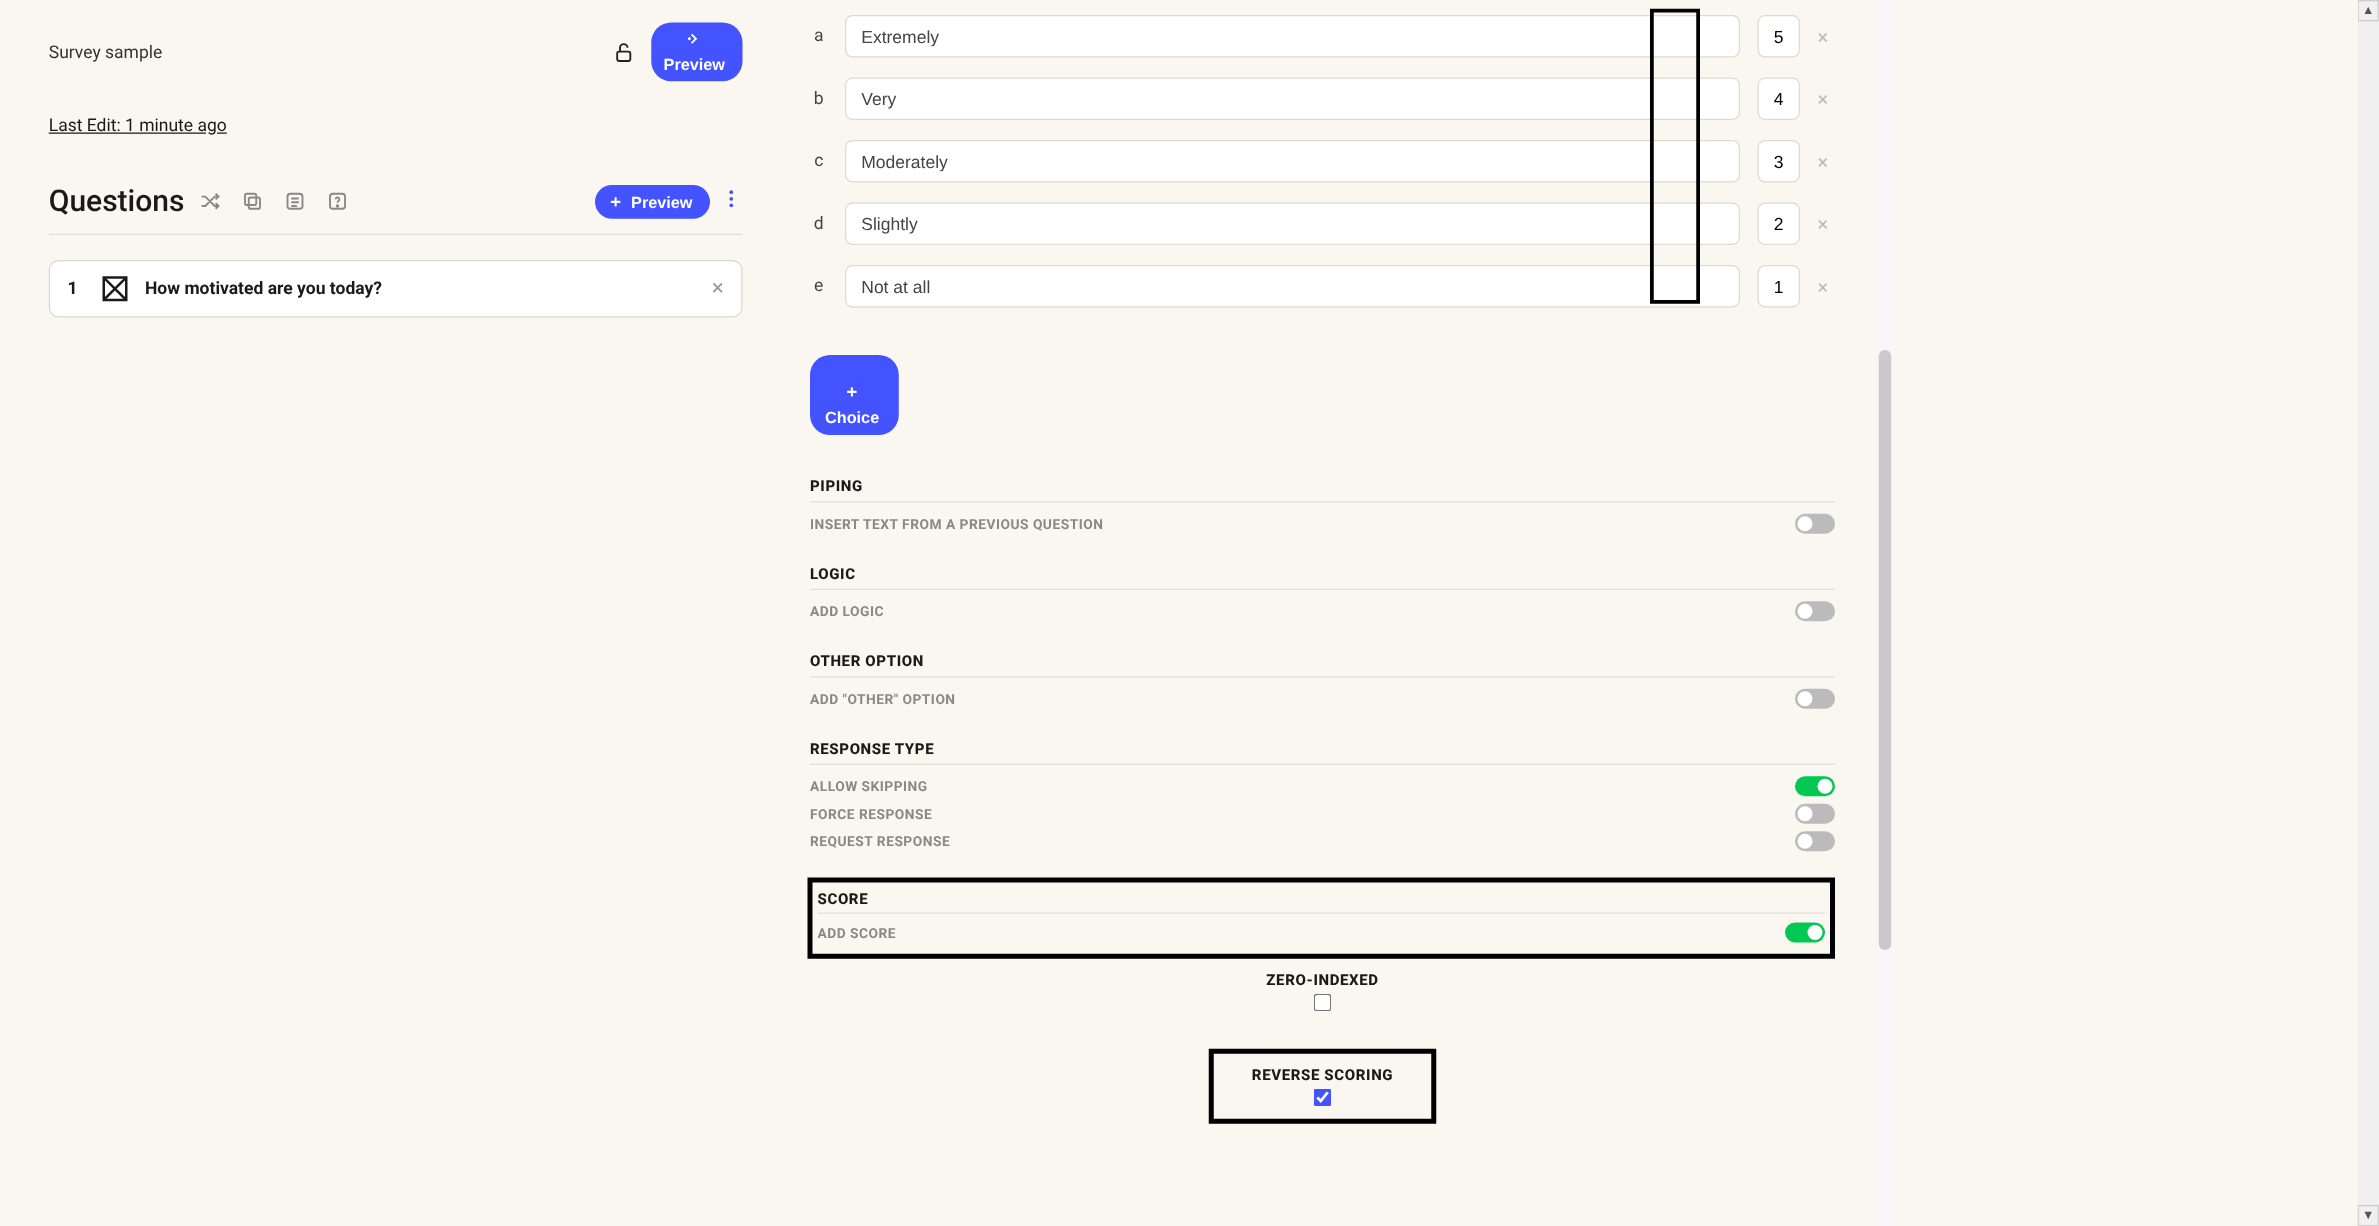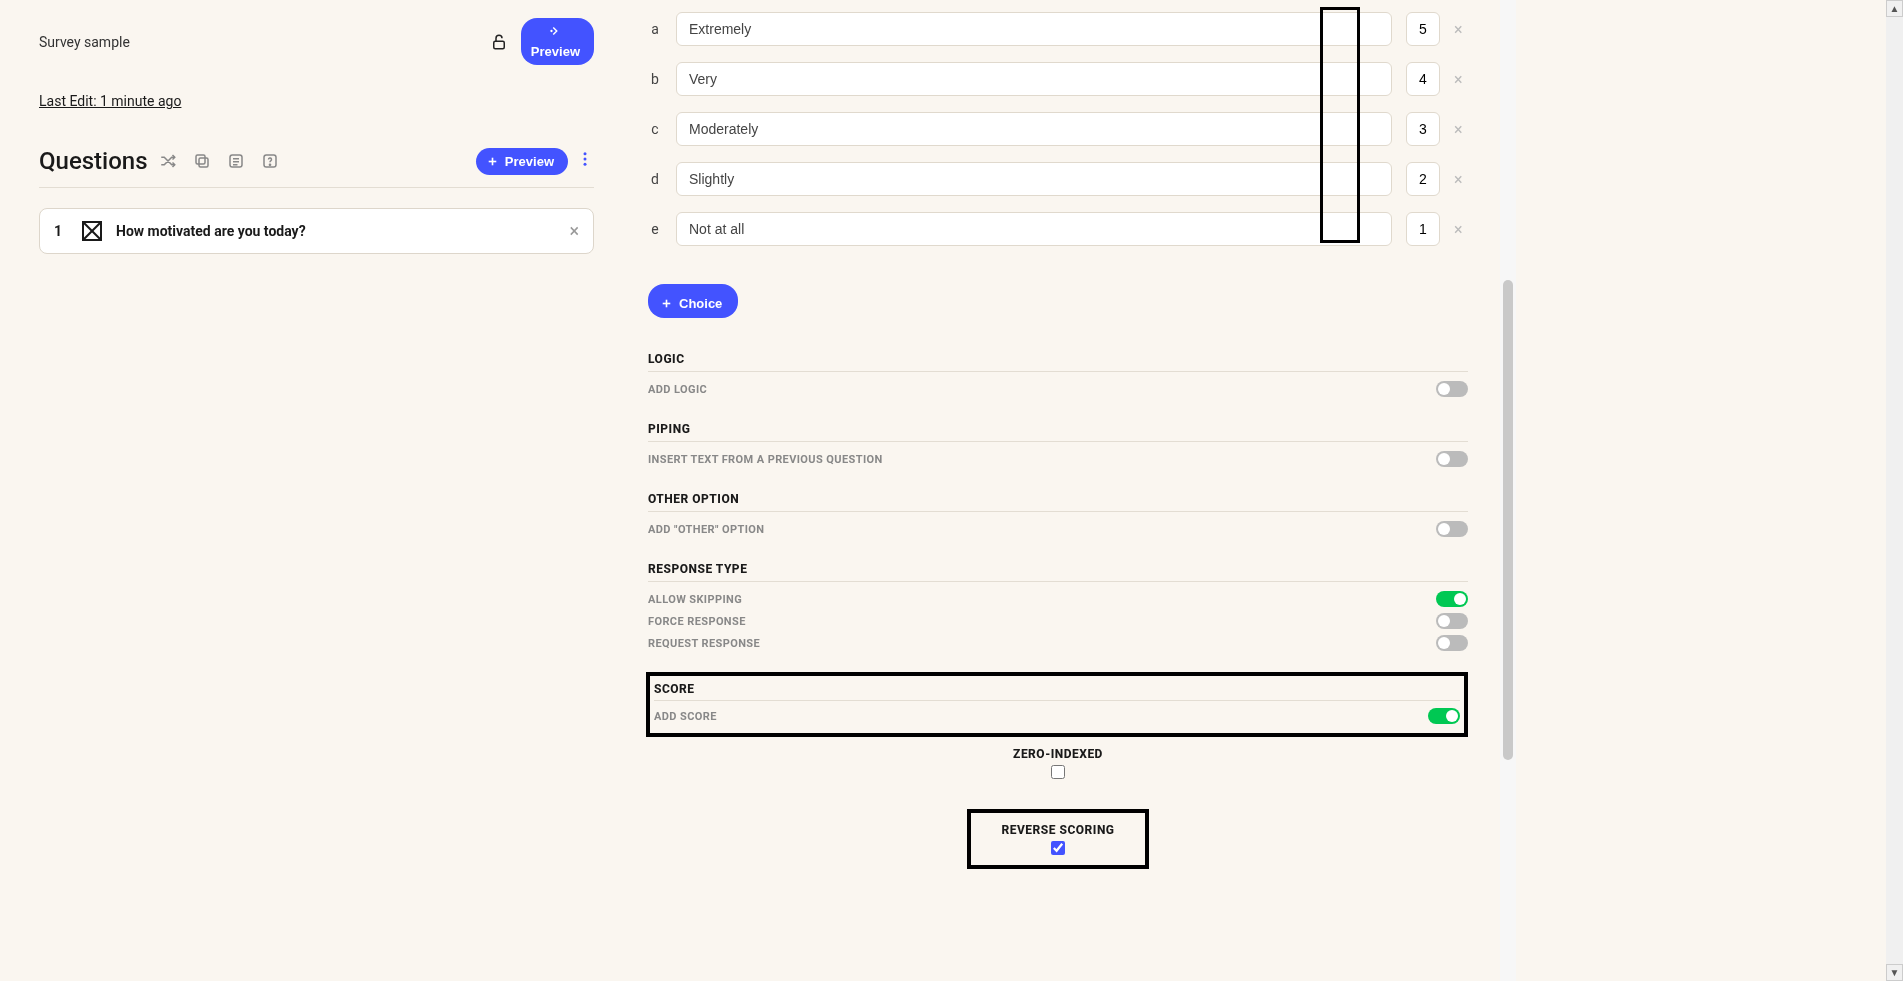--- a/index.html
+++ b/index.html
@@ -163,29 +163,30 @@
     height:236px;
     border:3px solid #000;
     pointer-events:none;
   }
 
   .add-choice-btn {
     background:#4353ff;
     color:#fff;
     border:none;
     border-radius:16px;
-    padding:12px 16px 7px 12px;
+    padding:23px 16px 7px 12px;
     font-size:13px;
     font-weight:600;
     display:inline-flex;
     align-items:center;
     gap:6px;
     cursor:pointer;
     margin-top:22px;
     margin-bottom:30px;
+    flex-direction:column;
   }
 
   .section {
     margin-bottom:18px;
   }
   .section-title-row {
     border-bottom:1px solid #e3ddd3;
     padding-bottom:4px;
     margin-bottom:6px;
   }
@@ -414,32 +415,32 @@
     <button class="add-choice-btn">
       <svg viewBox="0 0 24 24" width="13" height="13" stroke="currentColor" stroke-width="3">
           <line x1="12" y1="5" x2="12" y2="19"></line>
           <line x1="5" y1="12" x2="19" y2="12"></line>
         </svg>
       <span>Choice</span>
     </button>
 
     
     <div class="section">
-      <div class="section-title-row"><span class="section-title">LOGIC</span></div>
-      <div class="setting-row">
-        <span class="setting-label">ADD LOGIC</span>
+      <div class="section-title-row"><span class="section-title">PIPING</span></div>
+      <div class="setting-row">
+        <span class="setting-label">INSERT TEXT FROM A PREVIOUS QUESTION</span>
         <span class="toggle"></span>
       </div>
     </div>
 
     
     <div class="section">
-      <div class="section-title-row"><span class="section-title">PIPING</span></div>
-      <div class="setting-row">
-        <span class="setting-label">INSERT TEXT FROM A PREVIOUS QUESTION</span>
+      <div class="section-title-row"><span class="section-title">LOGIC</span></div>
+      <div class="setting-row">
+        <span class="setting-label">ADD LOGIC</span>
         <span class="toggle"></span>
       </div>
     </div>
 
     
     <div class="section">
       <div class="section-title-row"><span class="section-title">OTHER OPTION</span></div>
       <div class="setting-row">
         <span class="setting-label">ADD "OTHER" OPTION</span>
         <span class="toggle"></span>

